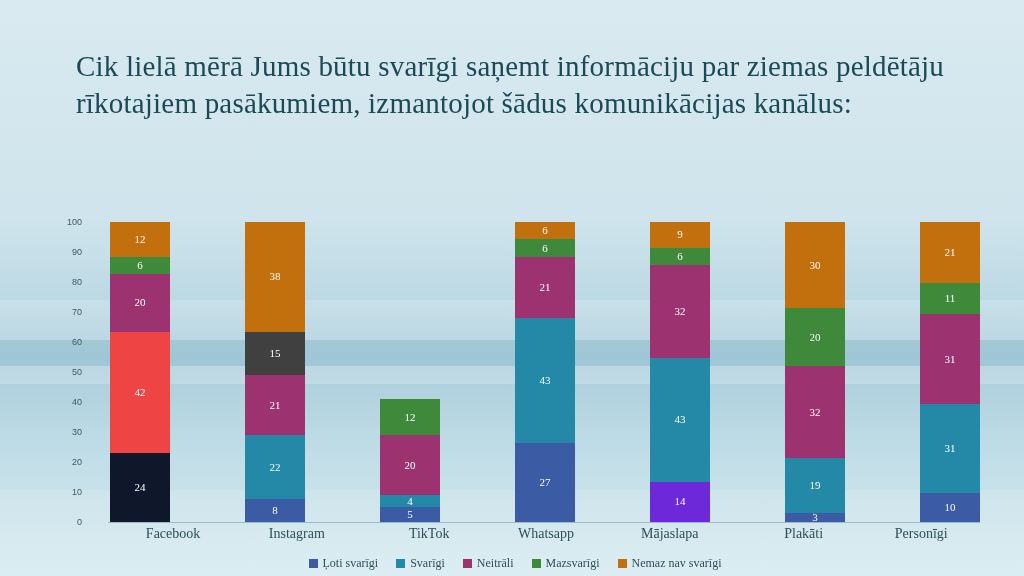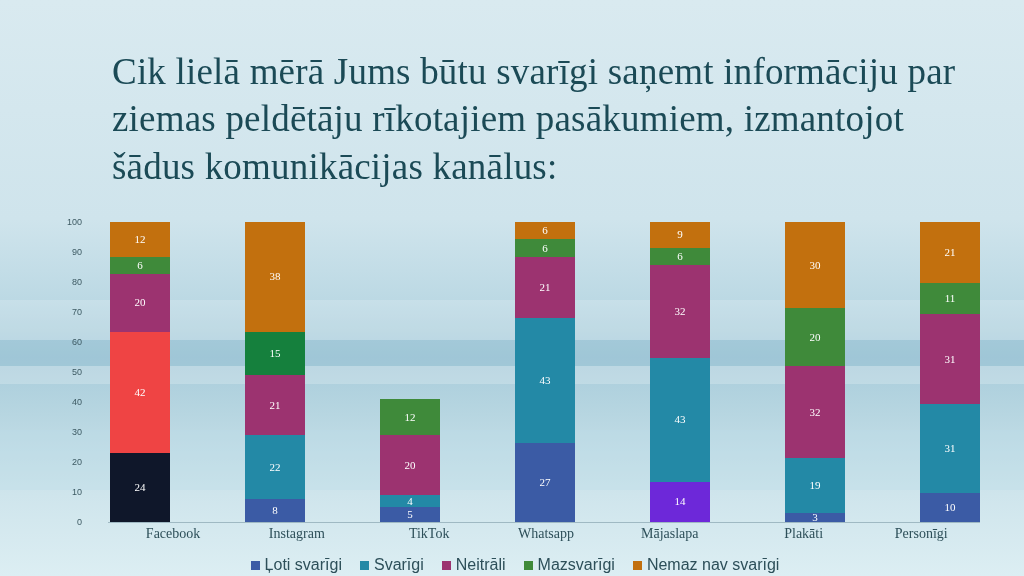--- a/index.html
+++ b/index.html
@@ -30,25 +30,24 @@
     position: absolute;
     inset: 0;
   }
 
   #title {
     position: absolute;
     left: 76px;
     top: 48px;
     width: 880px;
     font-family: "Liberation Serif", serif;
-    font-size: 37px;
+    font-size: 29px;
     line-height: 1.28;
     color: #1b4a56;
     letter-spacing: 0.2px;
-    margin-left: 36px;
   }
 
   #chart-area {
     position: absolute;
     left: 40px;
     top: 212px;
     width: 950px;
     height: 320px;
   }
 
@@ -140,23 +139,23 @@
     top: 344px;
     display: flex;
     justify-content: center;
     gap: 18px;
     align-items: center;
   }
   .legend-item {
     display: flex;
     align-items: center;
     gap: 5px;
-    font-size: 16px;
+    font-size: 12px;
     color: #2d4f59;
-    font-family: Liberation Sans, sans-serif;
+    font-family: Liberation Serif, serif;
     justify-content: flex-end;
   }
   .legend-swatch {
     width: 9px;
     height: 9px;
     display: inline-block;
   }
 </style>
 </head>
 <body>
@@ -200,21 +199,21 @@
               <span>42</span>
             </div>
             <div class="seg dark-label" style="background: #0f172a; height: 72px;">
               <span>24</span>
             </div>
           </div>
           <div class="bar-col">
             <div class="seg dark-label" style="background: rgb(194, 112, 14); height: 114px;">
               <span>38</span>
             </div>
-            <div class="seg dark-label" style="background: #15803d; height: 45px;">
+            <div class="seg dark-label" style="background: #404040; height: 45px;">
               <span>15</span>
             </div>
             <div class="seg dark-label" style="background: rgb(156, 51, 112); height: 63px;">
               <span>21</span>
             </div>
             <div class="seg dark-label" style="background: rgb(35, 137, 166); height: 66px;">
               <span>22</span>
             </div>
             <div class="seg dark-label" style="background: rgb(59, 91, 165); height: 24px;">
               <span>8</span>

